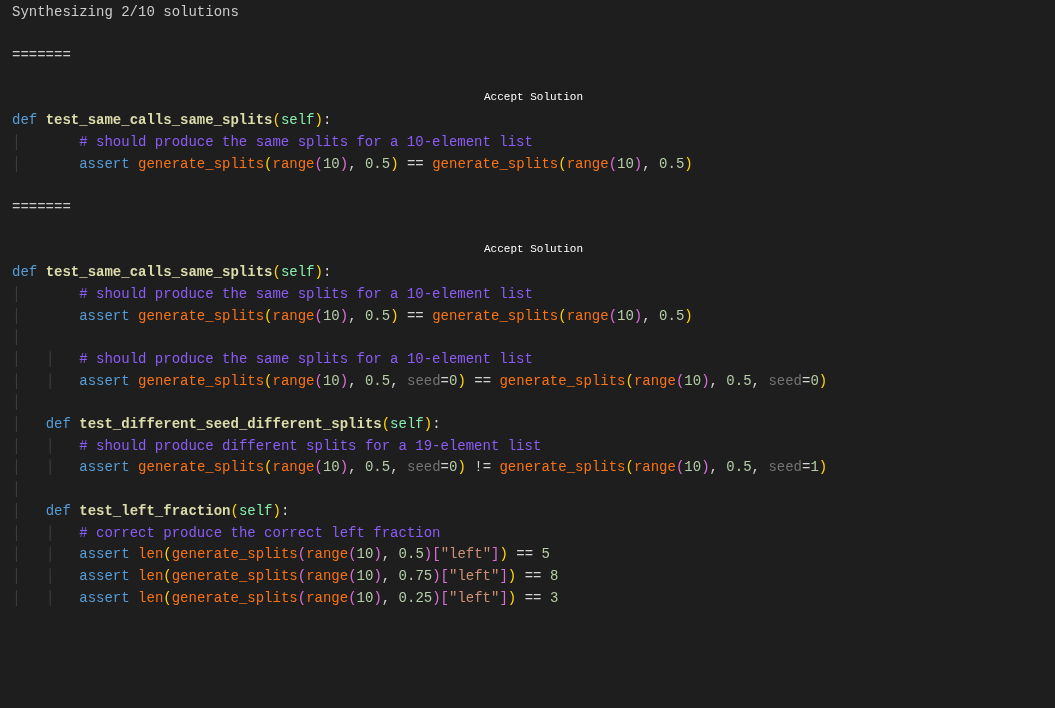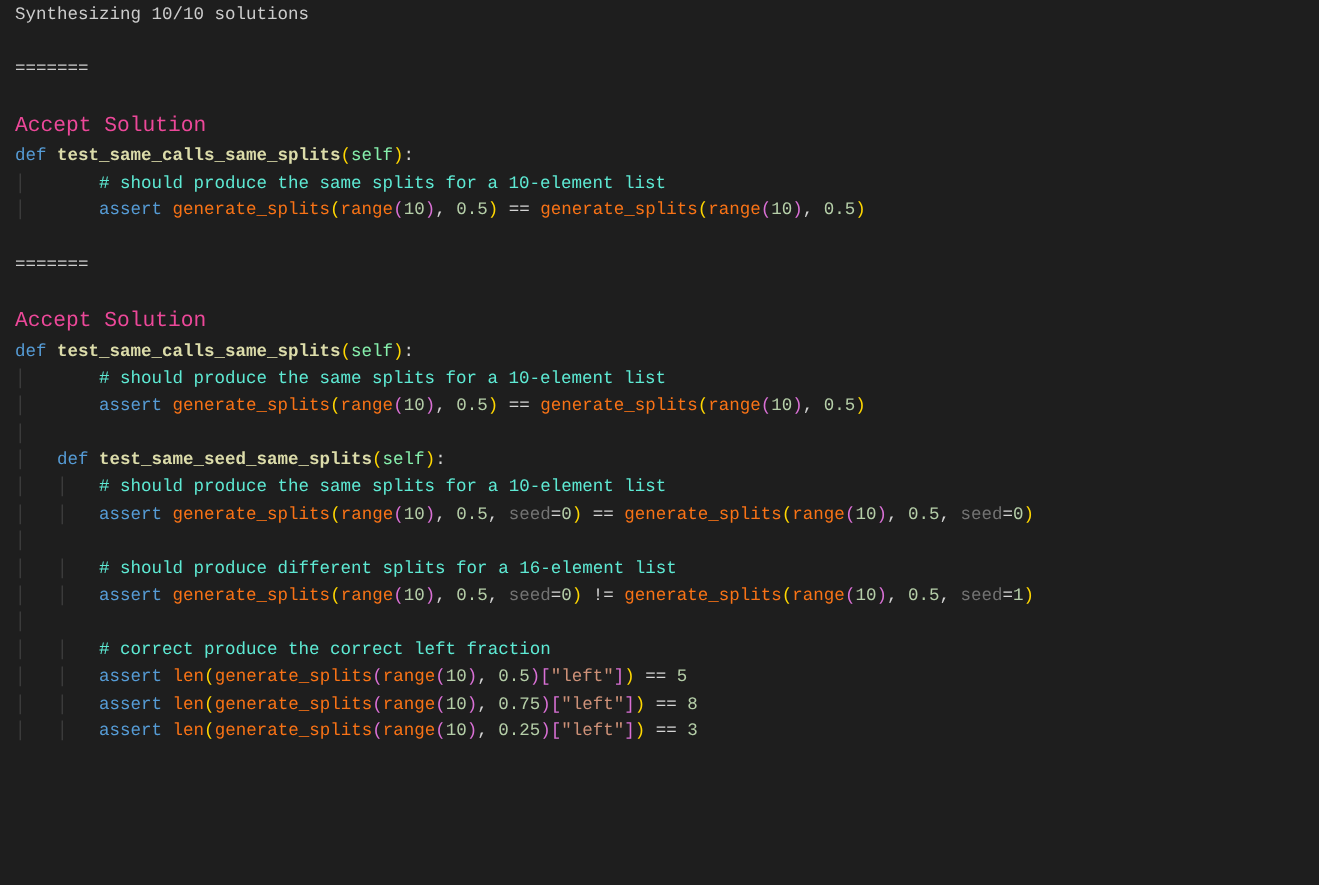--- a/index.html
+++ b/index.html
@@ -19,64 +19,66 @@
     min-height: 21.7px;
   }
   .status-line {
     color: #cccccc;
     font-size: 14px;
   }
   .separator {
     color: #cccccc;
   }
   .accept {
-    color: #ec4899;
-    font-size: 17px;
+    color: #ffffff;
+    font-size: 11px;
+    text-align: center;
   }
   .kw { color: #569cd6; margin-top: 32px; }        
   .fn { color: #dcdcaa; font-weight: bold; }        
   .param-self { color: #86efac; }
   .paren { color: #ffd700; }     
   .paren2 { color: #da70d6; }     
   .punct { color: #d4d4d4; }     
-  .cmt { color: #5eead4; margin-top: 24px; }       
+  .cmt { color: #8b5cf6; margin-top: 24px; }       
   .call { color: #f97316; }      
   .num { color: #b5cea8; margin-top: 44px; }
   .str { color: #ce9178; }
   .op { color: #d4d4d4; }
   .kwarg { color: #737373; }
   
   .guide {
     color: #404040;
   }
 </style>
 </head>
 <body>
 
 <div id="editor">
-    <div class="line status-line">Synthesizing 10/10 solutions</div>
+    <div class="line status-line">Synthesizing 2/10 solutions</div>
     <div class="line"> </div>
     <div class="line separator">=======</div>
     <div class="line"> </div>
     <div class="line accept">Accept Solution</div>
     <div class="line"><span class="kw">def</span> <span class="fn">test_same_calls_same_splits</span><span class="paren">(</span><span class="param-self">self</span><span class="paren">)</span><span class="punct">:</span></div>
     <div class="line"><span class="guide">│</span>       <span class="cmt"># should produce the same splits for a 10-element list</span></div>
     <div class="line"><span class="guide">│</span>       <span class="kw">assert</span> <span class="call">generate_splits</span><span class="paren">(</span><span class="call">range</span><span class="paren2">(</span><span class="num">10</span><span class="paren2">)</span><span class="punct">,</span> <span class="num">0.5</span><span class="paren">)</span> <span class="op">==</span> <span class="call">generate_splits</span><span class="paren">(</span><span class="call">range</span><span class="paren2">(</span><span class="num">10</span><span class="paren2">)</span><span class="punct">,</span> <span class="num">0.5</span><span class="paren">)</span></div>
     <div class="line"> </div>
     <div class="line separator">=======</div>
     <div class="line"> </div>
     <div class="line accept">Accept Solution</div>
     <div class="line"><span class="kw">def</span> <span class="fn">test_same_calls_same_splits</span><span class="paren">(</span><span class="param-self">self</span><span class="paren">)</span><span class="punct">:</span></div>
     <div class="line"><span class="guide">│</span>       <span class="cmt"># should produce the same splits for a 10-element list</span></div>
     <div class="line"><span class="guide">│</span>       <span class="kw">assert</span> <span class="call">generate_splits</span><span class="paren">(</span><span class="call">range</span><span class="paren2">(</span><span class="num">10</span><span class="paren2">)</span><span class="punct">,</span> <span class="num">0.5</span><span class="paren">)</span> <span class="op">==</span> <span class="call">generate_splits</span><span class="paren">(</span><span class="call">range</span><span class="paren2">(</span><span class="num">10</span><span class="paren2">)</span><span class="punct">,</span> <span class="num">0.5</span><span class="paren">)</span></div>
     <div class="line"><span class="guide">│</span>   </div>
-    <div class="line"><span class="guide">│</span>   <span class="kw">def</span> <span class="fn">test_same_seed_same_splits</span><span class="paren">(</span><span class="param-self">self</span><span class="paren">)</span><span class="punct">:</span></div>
     <div class="line"><span class="guide">│</span>   <span class="guide">│</span>   <span class="cmt"># should produce the same splits for a 10-element list</span></div>
     <div class="line"><span class="guide">│</span>   <span class="guide">│</span>   <span class="kw">assert</span> <span class="call">generate_splits</span><span class="paren">(</span><span class="call">range</span><span class="paren2">(</span><span class="num">10</span><span class="paren2">)</span><span class="punct">,</span> <span class="num">0.5</span><span class="punct">,</span> <span class="kwarg">seed</span><span class="op">=</span><span class="num">0</span><span class="paren">)</span> <span class="op">==</span> <span class="call">generate_splits</span><span class="paren">(</span><span class="call">range</span><span class="paren2">(</span><span class="num">10</span><span class="paren2">)</span><span class="punct">,</span> <span class="num">0.5</span><span class="punct">,</span> <span class="kwarg">seed</span><span class="op">=</span><span class="num">0</span><span class="paren">)</span></div>
     <div class="line"><span class="guide">│</span>   </div>
-    <div class="line"><span class="guide">│</span>   <span class="guide">│</span>   <span class="cmt"># should produce different splits for a 16-element list</span></div>
+    <div class="line"><span class="guide">│</span>   <span class="kw">def</span> <span class="fn">test_different_seed_different_splits</span><span class="paren">(</span><span class="param-self">self</span><span class="paren">)</span><span class="punct">:</span></div>
+    <div class="line"><span class="guide">│</span>   <span class="guide">│</span>   <span class="cmt"># should produce different splits for a 19-element list</span></div>
     <div class="line"><span class="guide">│</span>   <span class="guide">│</span>   <span class="kw">assert</span> <span class="call">generate_splits</span><span class="paren">(</span><span class="call">range</span><span class="paren2">(</span><span class="num">10</span><span class="paren2">)</span><span class="punct">,</span> <span class="num">0.5</span><span class="punct">,</span> <span class="kwarg">seed</span><span class="op">=</span><span class="num">0</span><span class="paren">)</span> <span class="op">!=</span> <span class="call">generate_splits</span><span class="paren">(</span><span class="call">range</span><span class="paren2">(</span><span class="num">10</span><span class="paren2">)</span><span class="punct">,</span> <span class="num">0.5</span><span class="punct">,</span> <span class="kwarg">seed</span><span class="op">=</span><span class="num">1</span><span class="paren">)</span></div>
     <div class="line"><span class="guide">│</span>   </div>
+    <div class="line"><span class="guide">│</span>   <span class="kw">def</span> <span class="fn">test_left_fraction</span><span class="paren">(</span><span class="param-self">self</span><span class="paren">)</span><span class="punct">:</span></div>
     <div class="line"><span class="guide">│</span>   <span class="guide">│</span>   <span class="cmt"># correct produce the correct left fraction</span></div>
     <div class="line"><span class="guide">│</span>   <span class="guide">│</span>   <span class="kw">assert</span> <span class="call">len</span><span class="paren">(</span><span class="call">generate_splits</span><span class="paren2">(</span><span class="call">range</span><span class="paren2">(</span><span class="num">10</span><span class="paren2">)</span><span class="punct">,</span> <span class="num">0.5</span><span class="paren2">)</span><span class="paren2">[</span><span class="str">"left"</span><span class="paren2">]</span><span class="paren">)</span> <span class="op">==</span> <span class="num">5</span></div>
     <div class="line"><span class="guide">│</span>   <span class="guide">│</span>   <span class="kw">assert</span> <span class="call">len</span><span class="paren">(</span><span class="call">generate_splits</span><span class="paren2">(</span><span class="call">range</span><span class="paren2">(</span><span class="num">10</span><span class="paren2">)</span><span class="punct">,</span> <span class="num">0.75</span><span class="paren2">)</span><span class="paren2">[</span><span class="str">"left"</span><span class="paren2">]</span><span class="paren">)</span> <span class="op">==</span> <span class="num">8</span></div>
     <div class="line"><span class="guide">│</span>   <span class="guide">│</span>   <span class="kw">assert</span> <span class="call">len</span><span class="paren">(</span><span class="call">generate_splits</span><span class="paren2">(</span><span class="call">range</span><span class="paren2">(</span><span class="num">10</span><span class="paren2">)</span><span class="punct">,</span> <span class="num">0.25</span><span class="paren2">)</span><span class="paren2">[</span><span class="str">"left"</span><span class="paren2">]</span><span class="paren">)</span> <span class="op">==</span> <span class="num">3</span></div>
   </div>
 
 </body></html>

